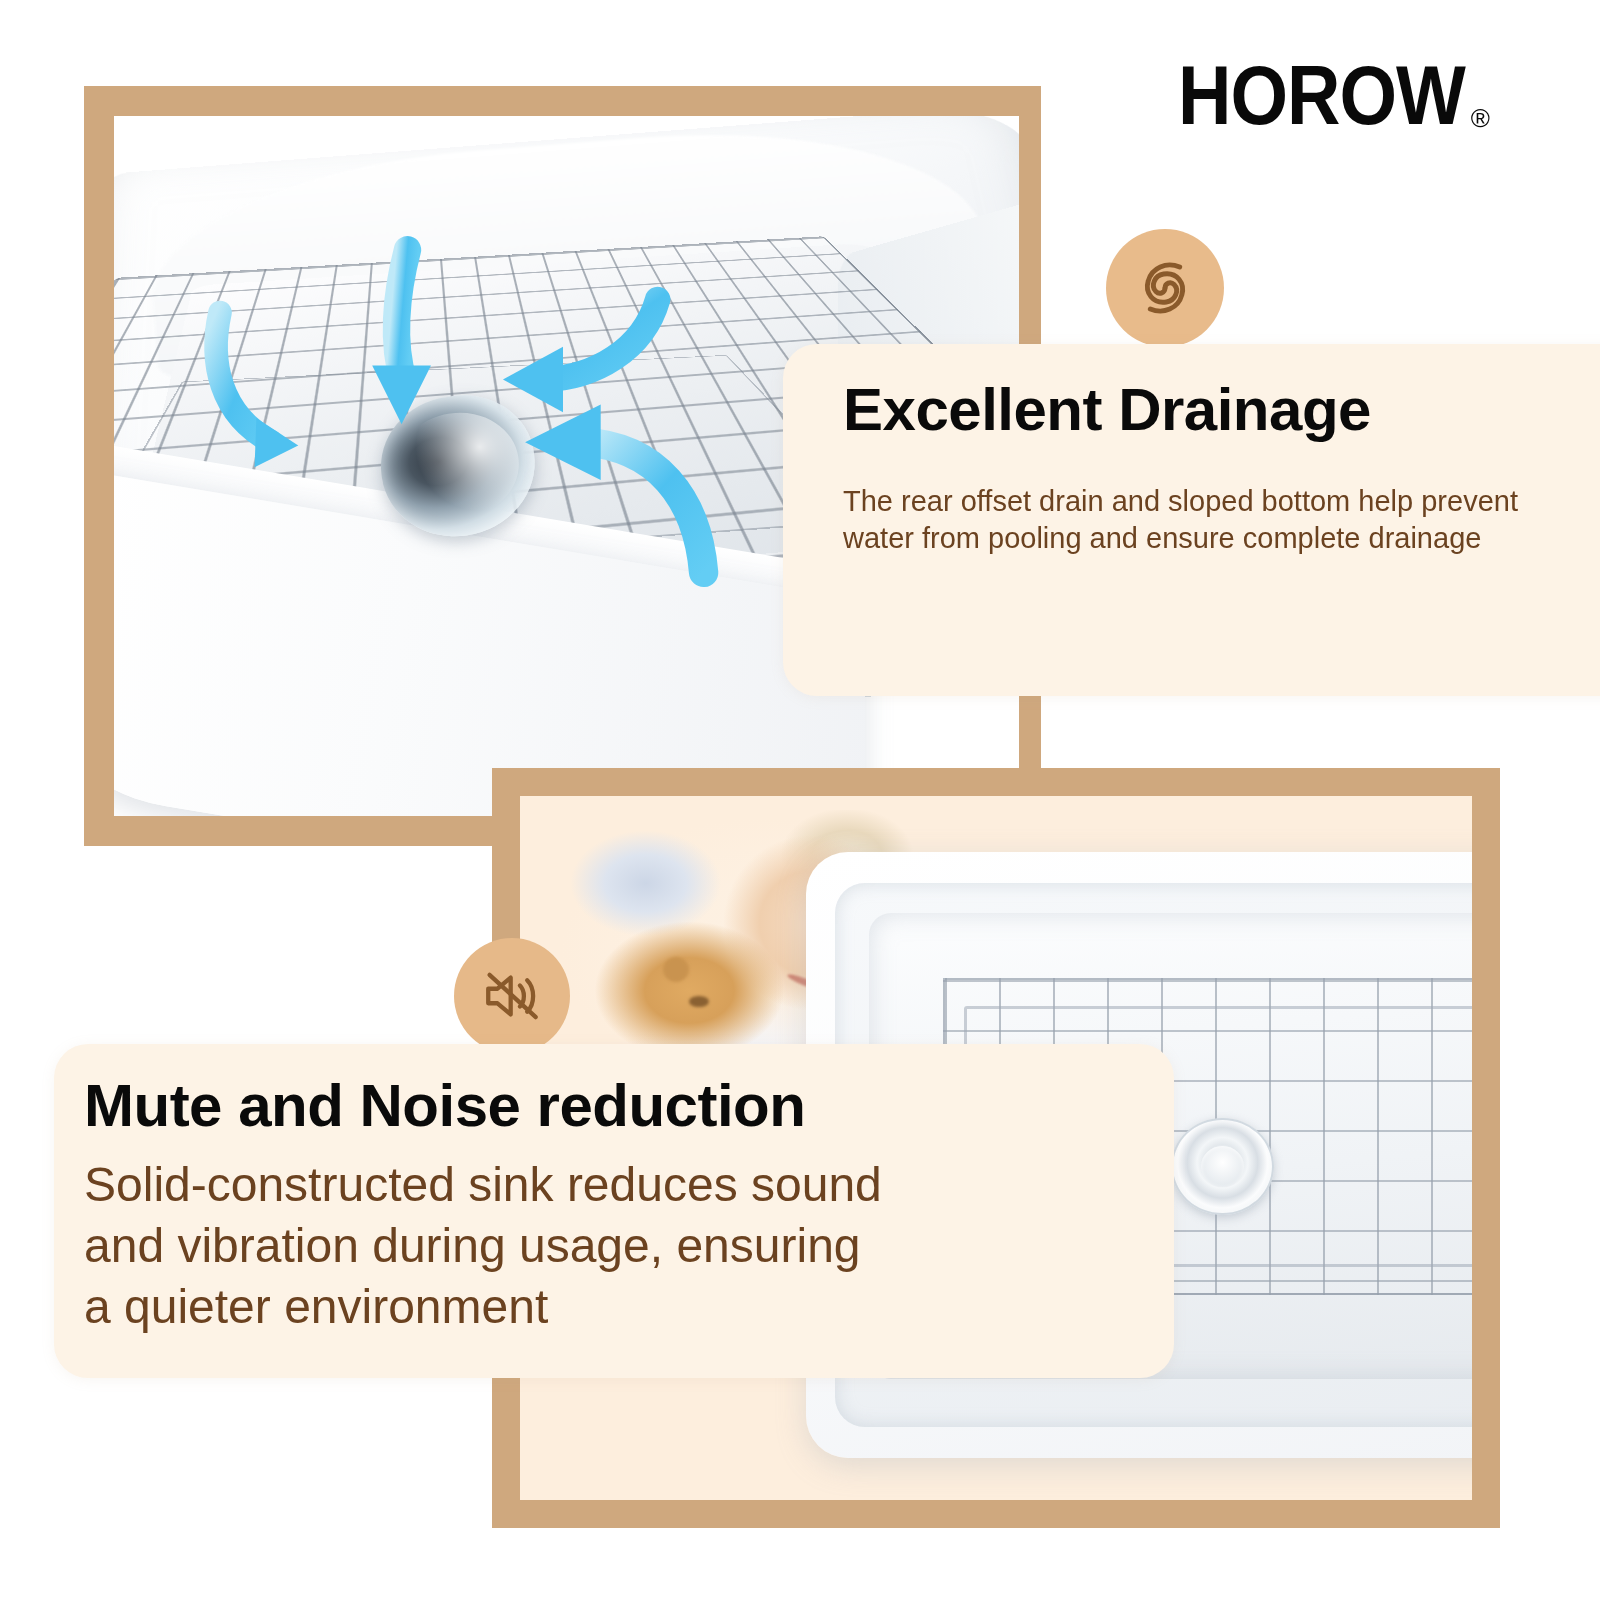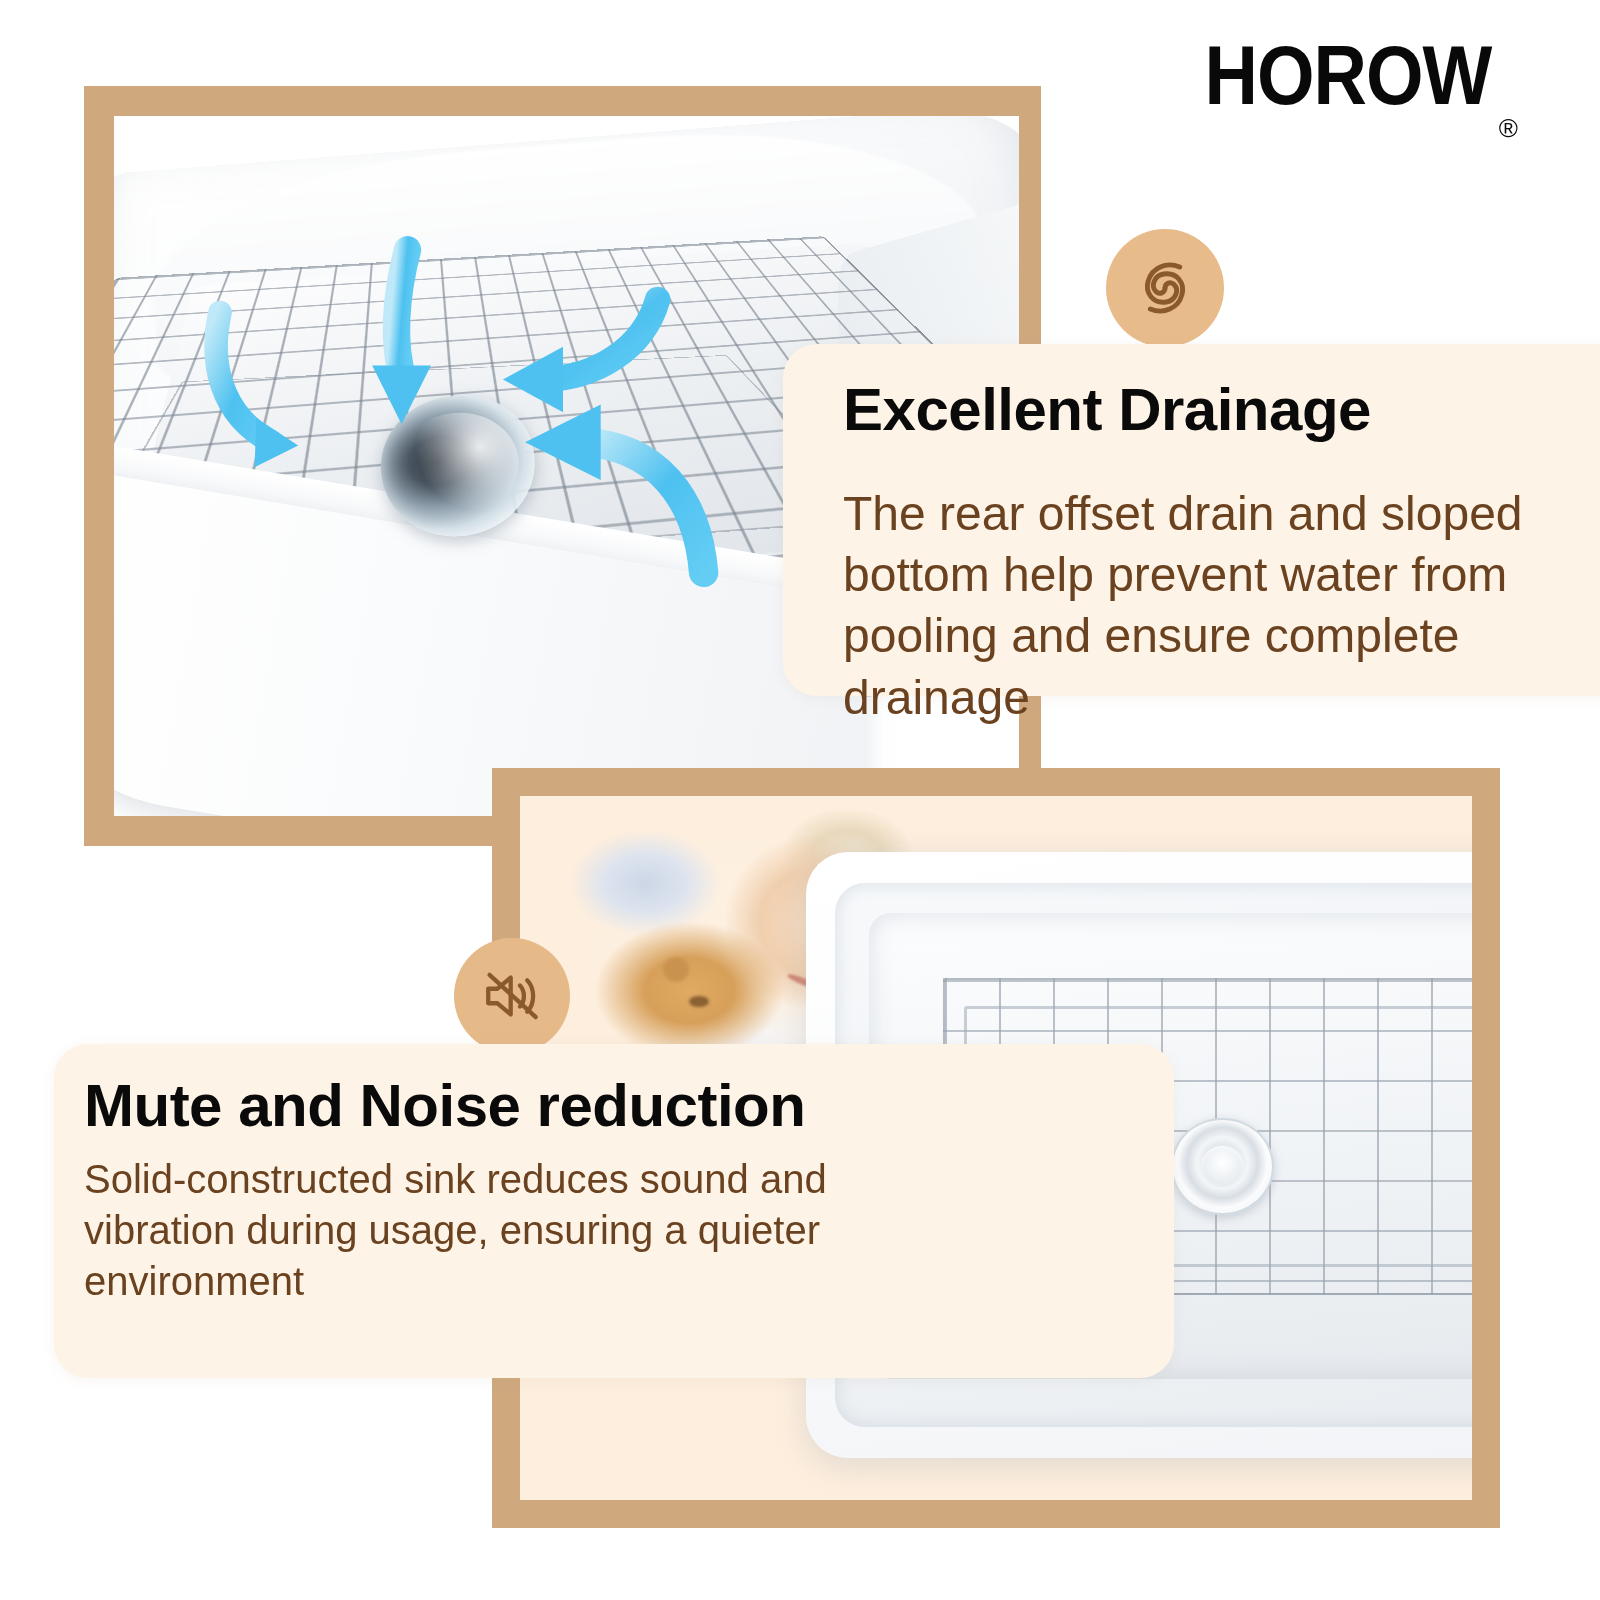--- a/index.html
+++ b/index.html
@@ -6,21 +6,21 @@
   body{
     width:1600px;height:1600px;background:#ffffff;
     font-family:"Liberation Sans","DejaVu Sans",sans-serif;
     overflow:hidden;position:relative;
   }
   .stage{position:absolute;inset:0;}
 
   
   .logo{
     position:absolute;left:1178px;top:48px;width:340px;height:96px;
-    display:flex;align-items:center;justify-content:center;flex-direction:column;
+    display:flex;align-items:center;justify-content:flex-start;
   }
   .logo-text{
     font-family:"Liberation Sans","DejaVu Sans",sans-serif;
     font-weight:700;font-size:74px;letter-spacing:-1px;color:#090909;
     line-height:1;transform:scaleY(1.12);transform-origin:right center;
   }
   .logo-r{
     font-size:26px;color:#090909;margin-left:6px;align-self:flex-end;
     margin-bottom:10px;font-weight:400;
   }
@@ -200,22 +200,22 @@
 
   .card-title{
     font-weight:700;color:#0a0a0a;line-height:1.06;margin:0 0 16px 0;
     letter-spacing:-0.5px;
   }
   #card-drainage .card-title{font-size:60px;}
   #card-mute .card-title{font-size:60px;}
   .card-body{
     color:#6b4220;line-height:1.28;margin:0;font-weight:400;
   }
-  #card-drainage .card-body{font-size:48px;max-width:690px;margin-top:41px;}
-  #card-mute .card-body{font-size:40px;max-width:800px;}
+  #card-drainage .card-body{font-size:29px;max-width:690px;margin-top:41px;}
+  #card-mute .card-body{font-size:48px;max-width:800px;}
 </style>
 </head>
 <body>
 
 <div class="stage">
 
   <div class="logo">
     <span class="logo-text">HOROW</span>
     <span class="logo-r">®</span>
   </div>

